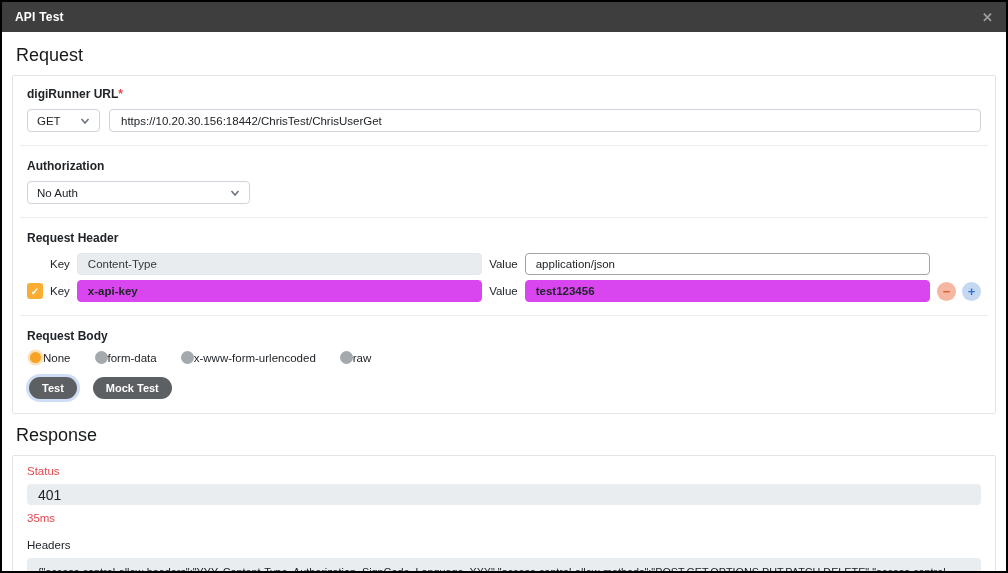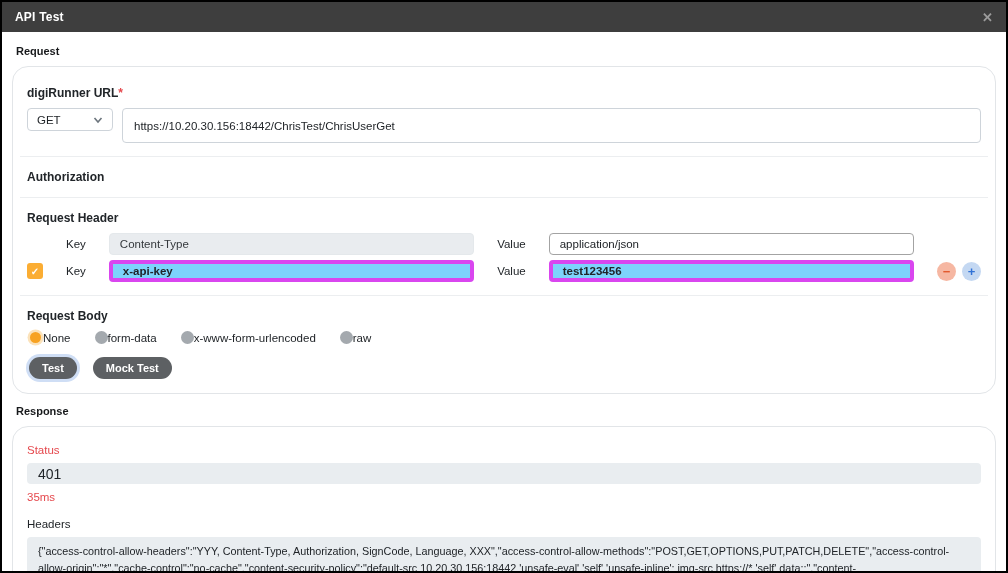--- a/index.html
+++ b/index.html
@@ -9,54 +9,54 @@
   .frame { width: 1008px; height: 573px; border: 2px solid #000; background: #fff;
            display: flex; flex-direction: column; overflow: hidden; }
 
   .titlebar { height: 30px; background: #3e3e3e; display: flex; align-items: center;
               justify-content: space-between; padding: 0 13px; flex: none; }
   .titlebar-title { color: #ffffff; font-size: 12px; font-weight: bold; letter-spacing: .2px; }
   .close-btn { color: #9b9b9b; font-size: 13px; font-weight: bold; cursor: pointer; line-height: 1; }
 
   .content { flex: 1; padding: 2px 10px 0; overflow: hidden; }
 
-  .section-heading { font-size: 11px; font-weight: 700; color: #17191b; margin: 11px 4px 9px; }
+  .section-heading { font-size: 18px; font-weight: 400; color: #17191b; margin: 11px 4px 9px; }
 
-  .card { border: 1px solid #e2e5e8; border-radius: 16px; background: #fff; padding: 10px 14px 14px; }
+  .card { border: 1px solid #e2e5e8; border-radius: 2px; background: #fff; padding: 2px 14px 14px; }
 
   .field-label { font-size: 12px; font-weight: 600; color: #212529; margin: 9px 0 8px; }
   .req-star { color: #e5484d; }
 
   .divider { border: none; border-top: 1px solid #eceef0; margin: 13px -7px; }
 
   .url-row { display: flex; gap: 9px; }
   .select { height: 23px; border: 1px solid #ced4da; border-radius: 4px; background: #fff;
             display: flex; align-items: center; justify-content: space-between;
             padding: 0 9px; font-size: 11.5px; color: #212529; cursor: pointer; }
-  .method-select { width: 86px; flex: none; }
+  .method-select { width: 73px; flex: none; }
   .auth-select { width: 223px; }
   .chev { width: 10px; height: 10px; flex: none; margin-left: 8px; }
   .chev polyline { fill: none; stroke: #6c757d; stroke-width: 1.6; }
 
-  .text-input { height: 35px; border: 1px solid #ced4da; border-radius: 4px; background: #fff;
+  .text-input { height: 23px; border: 1px solid #ced4da; border-radius: 4px; background: #fff;
                 padding: 0 11px; font-size: 11.5px; color: #212529;
                 display: flex; align-items: center; white-space: nowrap; overflow: hidden; }
   .url-input { flex: 1; }
 
-  .kv-row { display: flex; align-items: center; gap: 23px; margin-bottom: 5px; }
+  .kv-row { display: flex; align-items: center; gap: 7px; margin-bottom: 5px; }
   .cb-cell { width: 16px; height: 16px; flex: none; }
   .checkbox { width: 16px; height: 16px; background: #fbad33; border-radius: 3px; color: #fff;
               font-size: 10px; font-weight: bold; display: flex; align-items: center;
               justify-content: center; cursor: pointer; }
   .kv-label { font-size: 11.5px; color: #212529; flex: none; }
   .kv-input { flex: 1; height: 22px; border-radius: 4px; padding: 0 10px; font-size: 11.5px;
               color: #212529; display: flex; align-items: center; white-space: nowrap; overflow: hidden; }
   .kv-disabled { background: #e9ecef; border: 1px solid #e4e8eb; color: #34383c; }
   .kv-plain { background: #fff; border: 1px solid #a3a3a3; }
-  .kv-highlight { background: #7dd3fc; border: 4px solid #d946ef; font-weight: bold; }
+  .kv-highlight { background: #d946ef; border: 1px solid #d946ef; font-weight: bold; }
   .actions { width: 44px; flex: none; display: flex; gap: 6px; }
   .circle-btn { width: 19px; height: 19px; border-radius: 50%; display: flex; align-items: center;
                 justify-content: center; font-size: 13px; font-weight: bold; cursor: pointer; line-height: 1; }
   .minus-btn { background: #f6b7a2; color: #e25a2e; }
   .plus-btn { background: #c4d8f2; color: #3273d6; }
 
   .radio-row { display: flex; align-items: center; gap: 24px; margin: 2px 2px 13px; }
   .radio-item { display: flex; align-items: center; gap: 0; font-size: 11.5px; color: #212529; cursor: pointer; }
   .radio-dot { width: 13px; height: 13px; border-radius: 50%; background: #a4a9ae; flex: none; }
   .radio-dot.selected { width: 11px; height: 11px; background: #f7a222;
@@ -101,20 +101,26 @@
           <svg class="chev" viewBox="0 0 10 10">
               <polyline points="1.5,3 5,7 8.5,3"></polyline>
             </svg>
         </div>
         <div class="text-input url-input">https://10.20.30.156:18442/ChrisTest/ChrisUserGet</div>
       </div>
 
       <hr class="divider">
 
       <div class="field-label">Authorization</div>
+      <div class="select auth-select">
+        <span>No Auth</span>
+        <svg class="chev" viewBox="0 0 10 10">
+            <polyline points="1.5,3 5,7 8.5,3"></polyline>
+          </svg>
+      </div>
 
       <hr class="divider">
 
       <div class="field-label">Request Header</div>
 
       <div class="kv-row">
         <span class="cb-cell"></span>
         <span class="kv-label">Key</span>
         <div class="kv-input kv-disabled">Content-Type</div>
         <span class="kv-label">Value</span>

